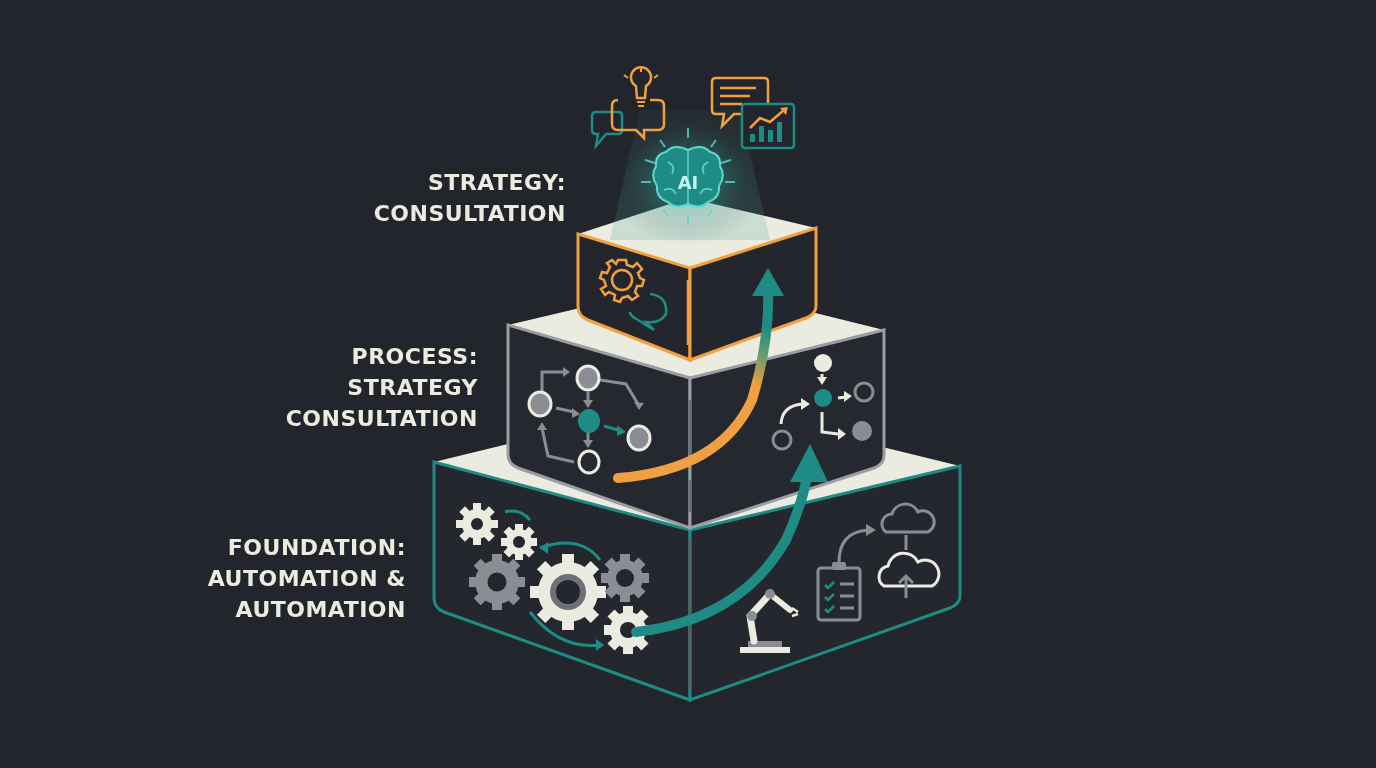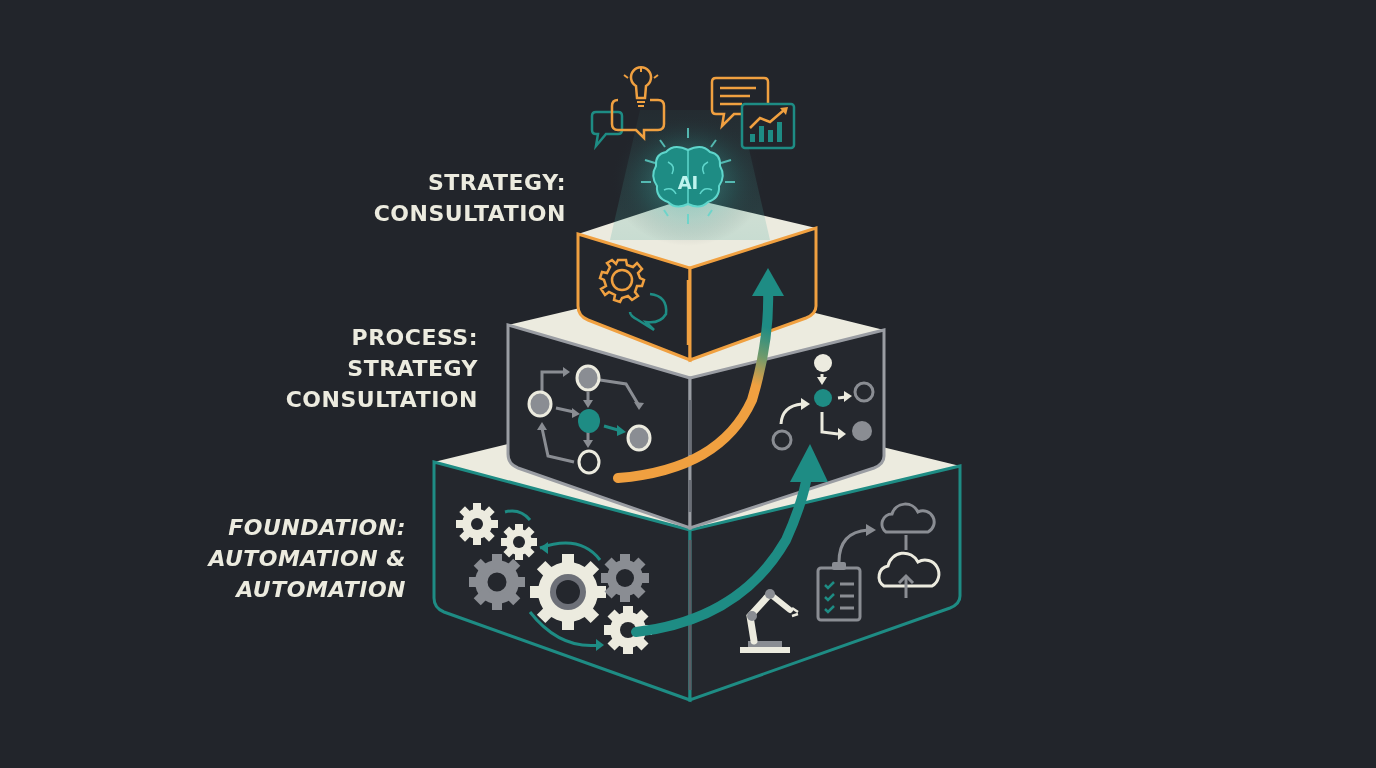--- a/index.html
+++ b/index.html
@@ -1,22 +1,22 @@
 <!DOCTYPE html>
 <html><head>
 <meta charset="utf-8">
 <style>
   html, body { margin:0; padding:0; }
   body { width:1376px; height:768px; background:#22252b; overflow:hidden; position:relative; font-family:"DejaVu Sans", "Liberation Sans", sans-serif; }
   .stage { position:absolute; left:0; top:0; width:1376px; height:768px; }
   .label { position:absolute; text-align:right; color:#ecebdf; font-weight:bold; font-size:22px; line-height:31px; letter-spacing:0.5px; font-family:"DejaVu Sans", sans-serif; }
   .label span { display:block; white-space:nowrap; }
   #lbl-strategy { right:810px; top:167px; }
-  #lbl-process { right:898px; top:322px; }
-  #lbl-foundation { right:970px; top:512px;font-style:italic; }
+  #lbl-process { right:898px; top:341px; }
+  #lbl-foundation { right:970px; top:532px; }
 </style>
 </head>
 <body>
 
 <svg class="stage" viewBox="0 0 1376 768" width="1376" height="768" xmlns="http://www.w3.org/2000/svg">
   <defs>
     <radialGradient id="glow" cx="50%" cy="50%" r="50%">
       <stop offset="0%" stop-color="#5fd6cc" stop-opacity="0.55"></stop>
       <stop offset="60%" stop-color="#2a8e88" stop-opacity="0.18"></stop>
       <stop offset="100%" stop-color="#22252b" stop-opacity="0"></stop>

